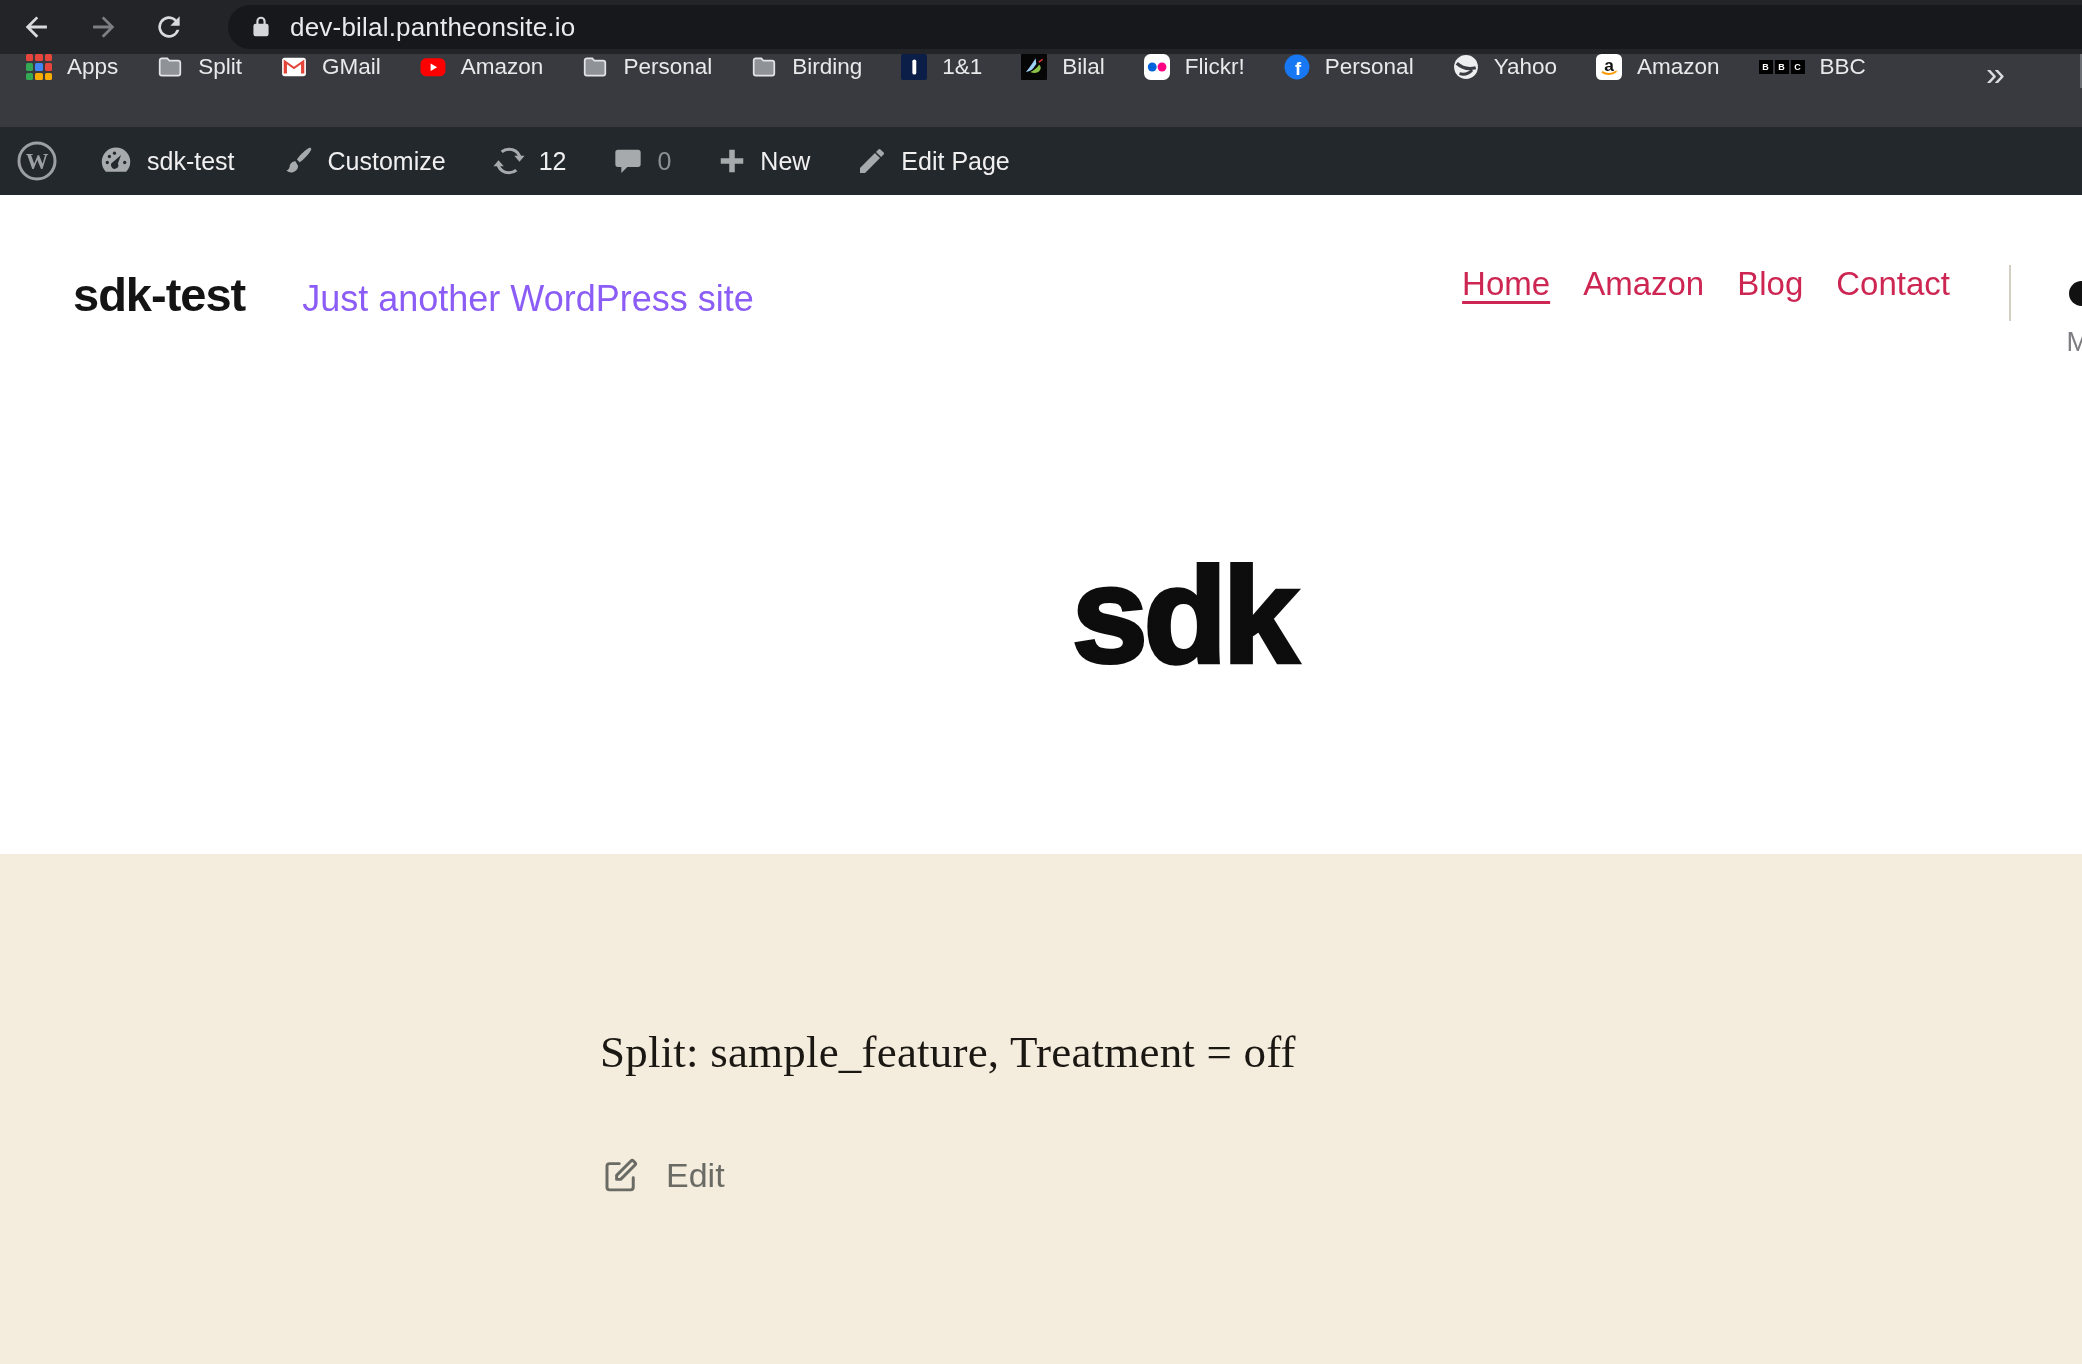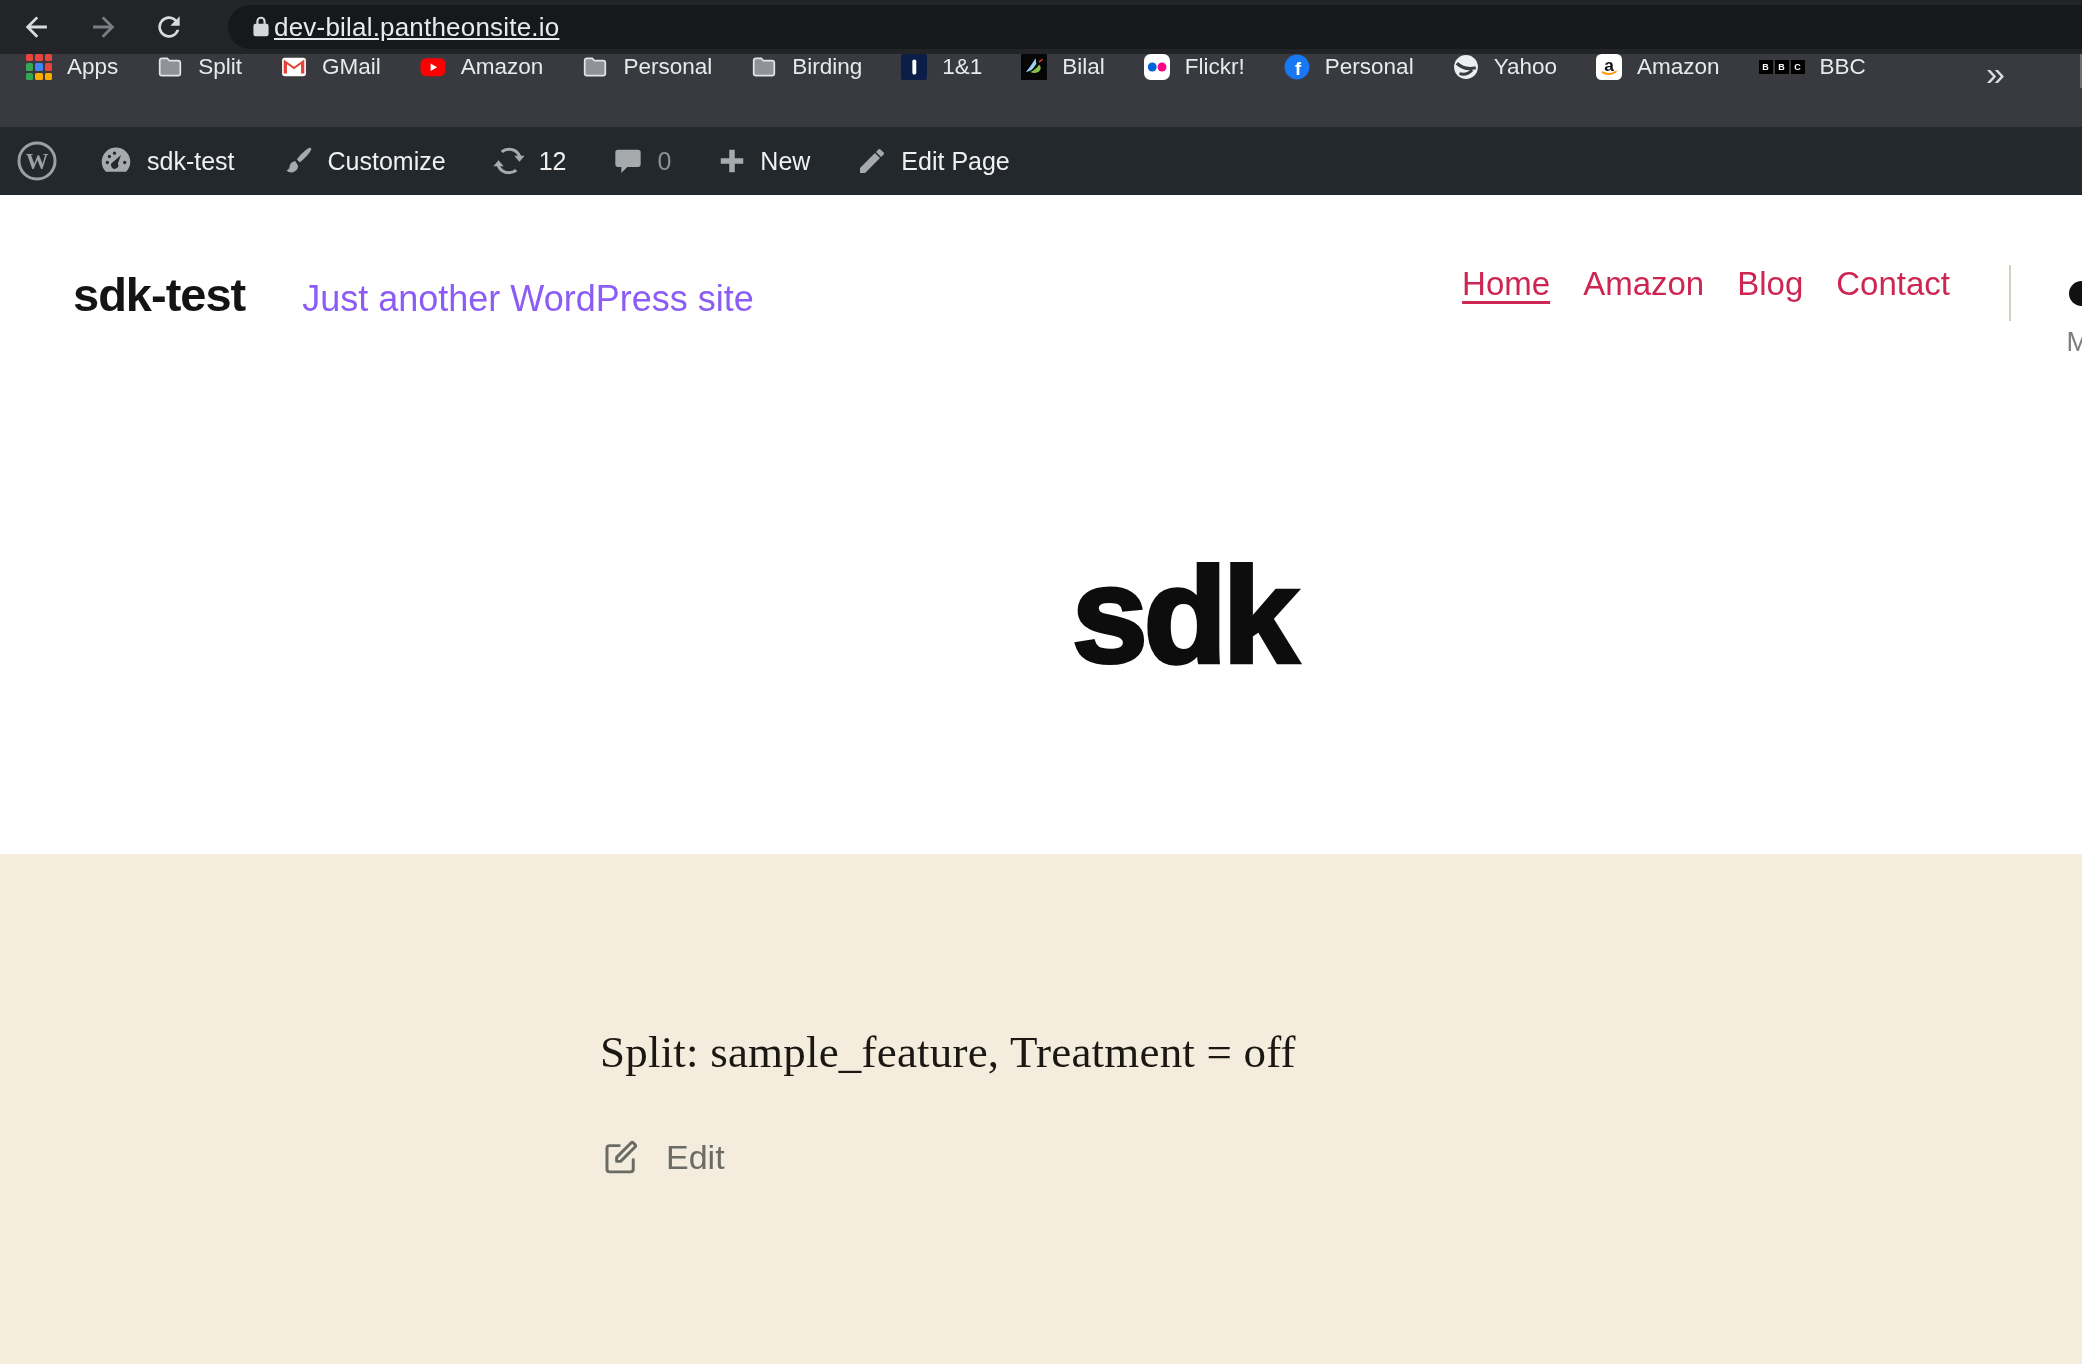--- a/index.html
+++ b/index.html
@@ -6,21 +6,21 @@
   html,body { width:2082px; height:1364px; overflow:hidden; background:#fff;
               font-family:"Liberation Sans", sans-serif; }
 
   
   .toolbar { height:54px; background:#222428; display:flex; align-items:center; padding-left:16px; }
   .nav-btn { width:42px; height:42px; display:flex; align-items:center; justify-content:center;
              border-radius:50%; flex:0 0 auto; margin-right:24px; }
   .omnibox { flex:1 1 auto; height:44px; background:#17181b; border-radius:24px;
              margin-left:14px; margin-right:-30px; display:flex; align-items:center;
              padding:0 44px 0 20px; position:relative; }
-  .omnibox .url { color:#e8eaed; font-size:26px; letter-spacing:0.2px;text-decoration:underline; }
+  .omnibox .url { color:#e8eaed; font-size:26px; margin-left:16px; letter-spacing:0.2px; }
 
   
   .bookmarks { height:73px; background:#383a3f; display:flex; align-items:flex-start;
                padding:0 0 0 26px; gap:39px; }
   .bm { display:flex; align-items:center; gap:15px; flex:0 0 auto; }
   .bm .lbl { color:#e8e9eb; font-size:22.5px; }
   .bm-icn { width:26px; height:26px; display:block; }
   .apps-grid { width:26px; height:26px; display:grid; grid-template-columns:repeat(3,1fr); gap:2px; }
   .apps-grid span { border-radius:1.5px; }
   .g1{background:#e8453c}.g2{background:#e8453c}.g3{background:#e8453c}
@@ -51,21 +51,21 @@
   .menu-dot { position:absolute; top:86px; right:-12px; width:25px; height:25px; border-radius:50%;
               background:#111; }
   .menu-partial { position:absolute; top:132px; right:-7px; font-size:27px; color:#7e7e82; }
   .sdk-logo { position:absolute; top:352px; left:1072px; font-size:136px; font-weight:bold;
               color:#0d0d0d; letter-spacing:-4px; -webkit-text-stroke:4px #0d0d0d; line-height:1; }
 
   
   .split-section { height:551px; background:#f4ecdc; padding:172px 0 14px 600px; }
   .split-text { font-family:"Liberation Serif", serif; font-size:45px; color:#1b1813;
                 letter-spacing:0.2px; }
-  .edit-row { margin-top:58px; display:flex; align-items:center; gap:24px; }
+  .edit-row { margin-top:76px; display:flex; align-items:center; gap:24px; }
   .edit-lbl { font-size:34px; color:#6b6b66; }
   .bottom-strip { height:21px; background:#ffffff; }
 
   svg { display:block; }
 </style>
 </head>
 <body>
 
 <div class="toolbar">
   <div class="nav-btn">

